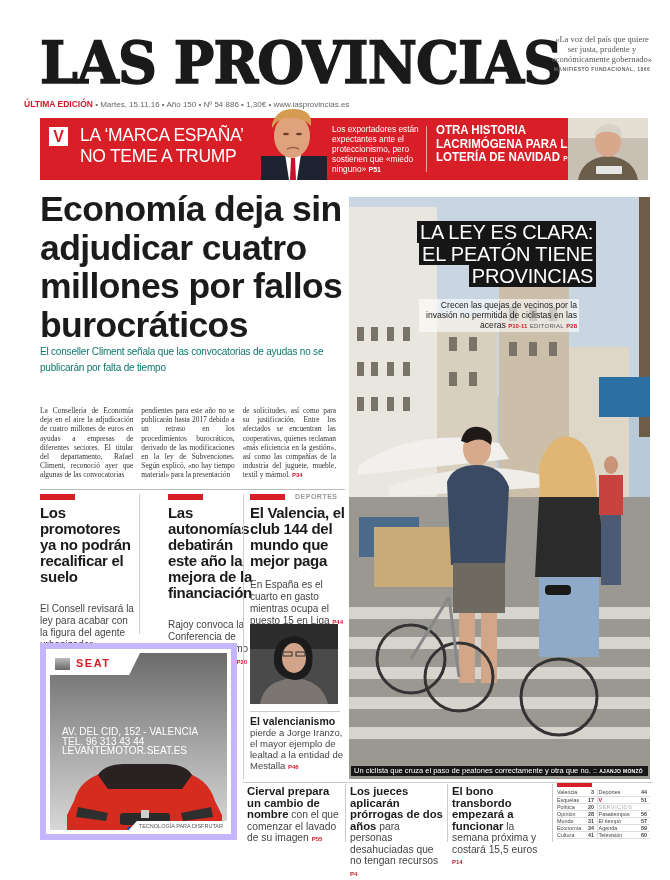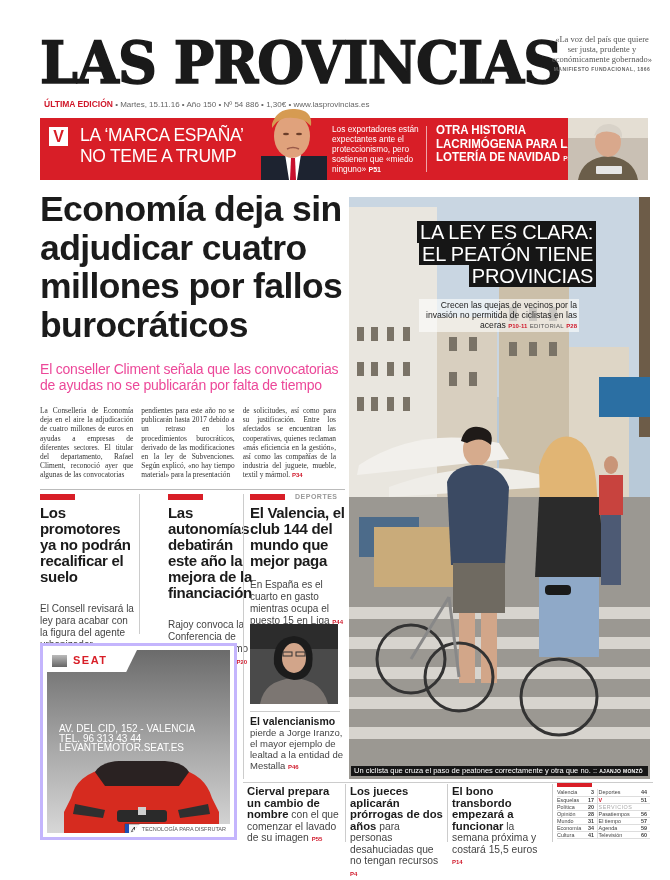--- a/index.html
+++ b/index.html
@@ -4,59 +4,59 @@
 <style>
   * { box-sizing: border-box; margin: 0; padding: 0; }
   html, body { width: 670px; height: 880px; background: #ffffff; overflow: hidden; }
   body { font-family: "Liberation Sans", "DejaVu Sans", sans-serif; color: #111; position: relative; }
 
   
   .masthead { position: absolute; left: 40px; top: 30px; width: 500px; height: 66px; }
   .logo { font-family: "DejaVu Serif", "Liberation Serif", serif; font-weight: 900; font-size: 58px; letter-spacing: -1px; line-height: 66px; color: #1a1a1a; transform: scaleX(0.93); transform-origin: left center; white-space: nowrap; -webkit-text-stroke: 1.5px #1a1a1a; }
   .tagline { position: absolute; right: 18px; top: 34px; width: 100px; text-align: center; font-family: "Liberation Serif", "DejaVu Serif", serif; font-size: 8.5px; line-height: 10px; color: #555; }
   .tagline .sig { font-family: "Liberation Sans", sans-serif; font-size: 5px; line-height: 6px; letter-spacing: 0.5px; font-weight: bold; margin-top: 2px; color: #666; }
-  .edition { position: absolute; left: 44px; top: 99px; font-size: 8px; color: #666; white-space: nowrap; }
+  .edition { position: absolute; left: 24px; top: 99px; font-size: 8px; color: #666; white-space: nowrap; }
   .edition .ed-label { color: #d0182a; font-weight: bold; font-size: 8.5px; }
 
   
   .banner { position: absolute; left: 40px; top: 118px; width: 608px; height: 62px; background: #d81e27; }
   .v-badge { position: absolute; left: 9px; top: 9px; width: 19px; height: 19px; background: #fff; border: 1px solid #fff; display: flex; align-items: center; justify-content: center; }
   .v-badge span { color: #d81e27; font-weight: 900; font-size: 16px; line-height: 16px; }
   .banner-headline { position: absolute; left: 40px; top: 6px; color: #fff; font-size: 19px; line-height: 21px; font-weight: 500; letter-spacing: -0.3px; transform: scaleX(0.92); transform-origin: left; white-space: nowrap; }
   .trump-photo { position: absolute; left: 215px; top: -14px; width: 75px; height: 76px; }
   .banner-sub { position: absolute; left: 292px; top: 6px; width: 92px; color: #fff; font-size: 8.3px; line-height: 10px; }
   .banner-sub b { font-size: 7px; }
   .banner-divider { position: absolute; left: 386px; top: 8px; width: 1px; height: 46px; background: rgba(255,255,255,0.6); }
   .banner-right { position: absolute; left: 396px; top: 6px; color: #fff; font-size: 12.5px; line-height: 13.5px; font-weight: bold; transform: scaleX(0.92); transform-origin: left; white-space: nowrap; }
   .banner-right .pg { font-size: 7px; }
   .lady-photo { position: absolute; right: 0; top: 0; width: 80px; height: 62px; }
 
   
   .main-head { position: absolute; left: 40px; top: 190px; width: 305px; font-weight: bold; font-size: 35.5px; line-height: 38.5px; letter-spacing: -0.6px; color: #1b1b1b; }
-  .main-sub { position: absolute; left: 40px; top: 361px; width: 305px; font-size: 14px; line-height: 16px; color: #ec4899; letter-spacing: -0.2px; }
+  .main-sub { position: absolute; left: 40px; top: 344px; width: 305px; font-size: 10px; line-height: 16px; color: #0f766e; letter-spacing: -0.2px; }
   .main-body { position: absolute; left: 40px; top: 406px; width: 296px; display: flex; gap: 8px; }
   .main-body .col { flex: 1; font-family: "Liberation Serif", "DejaVu Serif", serif; font-size: 7.4px; line-height: 9.2px; color: #333; text-align: justify; }
   .pref { color: #d0182a; font-family: "Liberation Sans", sans-serif; font-weight: bold; font-size: 6px; }
 
   
   .story { position: absolute; top: 494px; }
   .story .bar { width: 35px; height: 6px; background: #d81e27; margin-bottom: 5px; }
   .story .title { font-weight: bold; font-size: 15px; line-height: 16px; letter-spacing: -0.3px; color: #1b1b1b; }
   .story .summary { font-size: 10px; line-height: 12px; color: #444; margin-top: 18px; }
   .vline { position: absolute; width: 1px; background: #ccc; }
   .hline { position: absolute; height: 1px; background: #ccc; }
   .section-tag { position: absolute; left: 45px; top: -1px; font-size: 7px; font-weight: bold; color: #999; letter-spacing: 0.5px; }
 
   
   .sport-photo { position: absolute; left: 250px; top: 624px; width: 88px; height: 80px; overflow: hidden; background: #3a3a3a; }
   .sport-caption { position: absolute; left: 250px; top: 716px; width: 95px; font-size: 9.5px; line-height: 11px; color: #444; }
   .sport-caption b { color: #1b1b1b; font-size: 10.5px; }
 
   
-  .ad { position: absolute; left: 40px; top: 643px; width: 197px; height: 197px; border: 3px solid #c4b5fd; background: #fff; padding: 4px; }
+  .ad { position: absolute; left: 40px; top: 643px; width: 197px; height: 197px; border: 6px solid #c4b5fd; background: #fff; padding: 4px; }
   .ad-inner { position: relative; width: 100%; height: 100%; background: linear-gradient(#6b6b6b, #a9a9a9 55%, #d7d7d7); overflow: hidden; }
   .ad-topbar { position: absolute; left: 0; top: 0; width: 90px; height: 22px; background: #fff; clip-path: polygon(0 0, 100% 0, 88% 100%, 0 100%); }
   .seat-logo-mark { position: absolute; left: 5px; top: 5px; width: 15px; height: 12px; background: linear-gradient(#bbb, #666); }
   .seat-logo-text { position: absolute; left: 26px; top: 4px; color: #d81e27; font-weight: bold; font-size: 11px; letter-spacing: 1.5px; }
   .ad-title { position: absolute; left: 12px; top: 38px; color: #fff; font-size: 17.5px; font-weight: 500; letter-spacing: -0.2px; white-space: nowrap; }
   .ad-lines { position: absolute; left: 12px; top: 59px; color: #fff; font-size: 10px; line-height: 9.5px; margin-top: 15px; }
   .car { position: absolute; left: 12px; top: 102px; width: 165px; height: 85px; }
   .ad-footer { position: absolute; right: 0; bottom: 0; background: #fff; font-size: 5.5px; color: #555; padding: 2px 4px 1px 10px; clip-path: polygon(8px 0, 100% 0, 100% 100%, 0 100%); }
 
   

